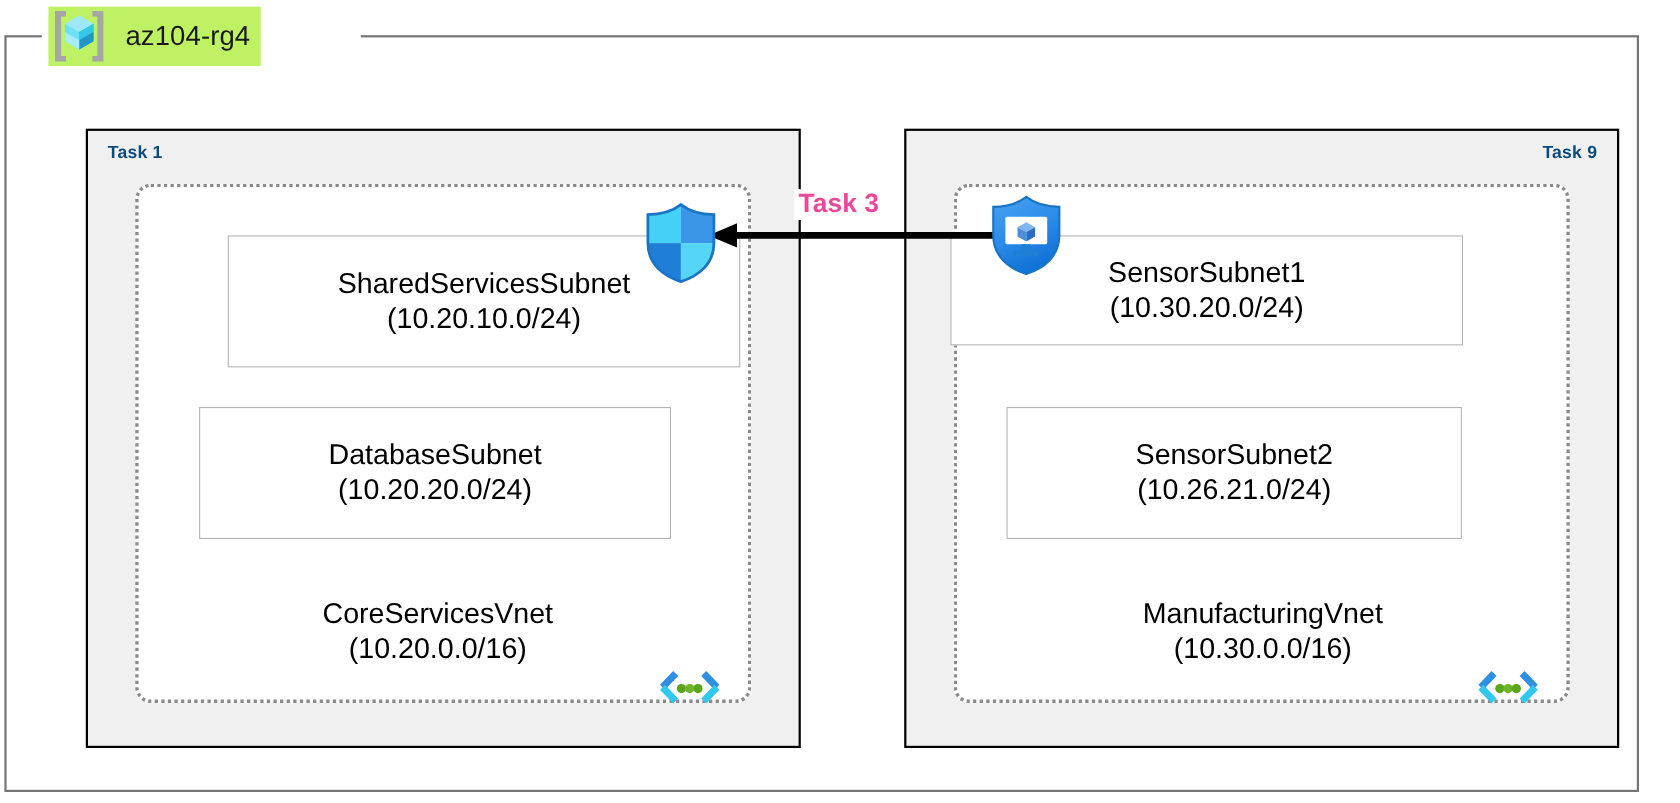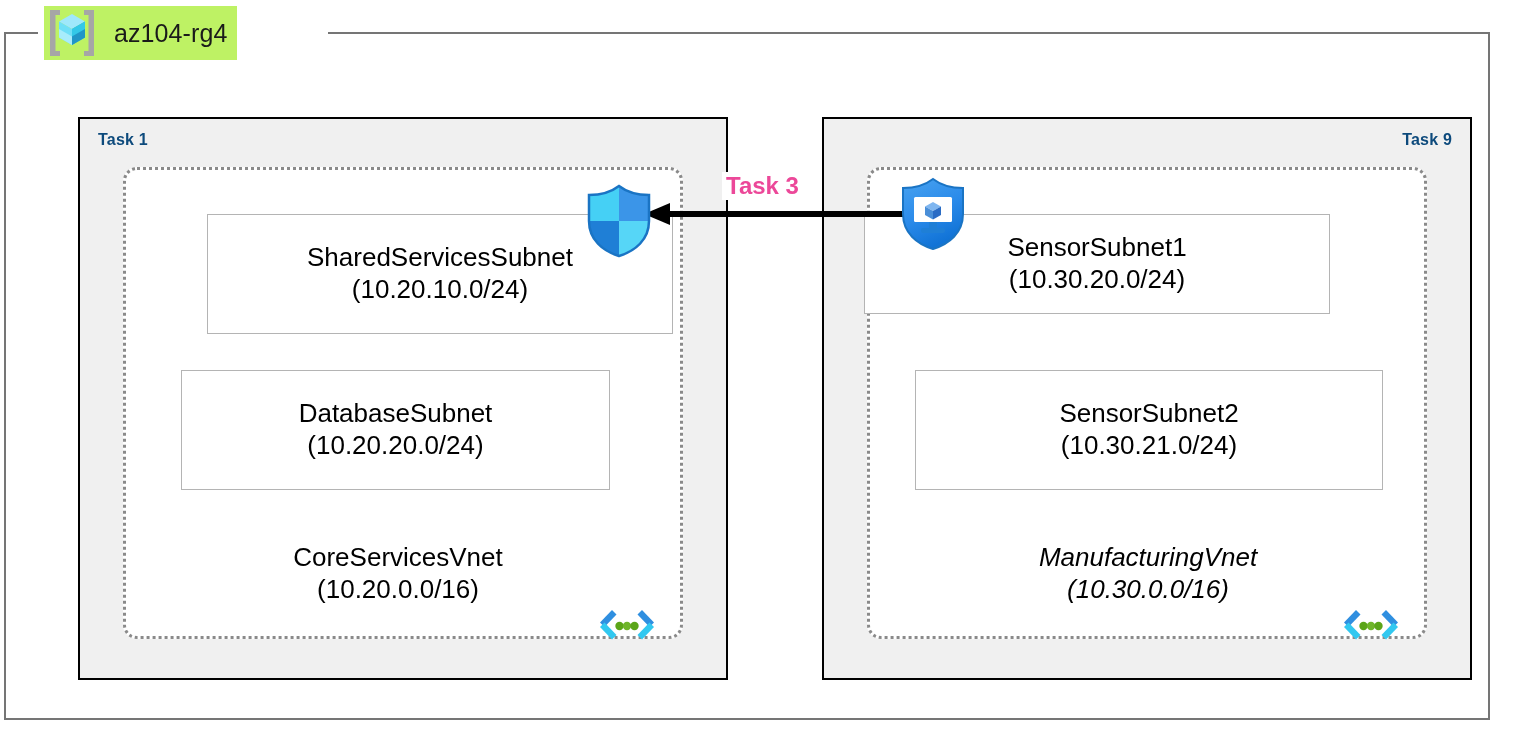--- a/index.html
+++ b/index.html
@@ -115,30 +115,30 @@
     color: #000000;
     line-height: 1.22;
     white-space: nowrap;
   }
 
   
   #subnet-shared   { left: 165px; top: 214px; width: 466px; height: 120px; margin-left: 42px; }
   #subnet-database { left: 165px; top: 370px; width: 429px; height: 120px; margin-left: 16px; }
   
   #subnet-sensor1  { left: 864px; top: 214px; width: 466px; height: 100px; }
-  #subnet-sensor2  { left: 915px; top: 370px; width: 468px; height: 120px; }
+  #subnet-sensor2  { left: 915px; top: 370px; width: 414px; height: 120px; }
 
   
   .vnet-caption {
     position: absolute;
     text-align: center;
     width: 466px;
   }
   #vnet1-caption { left: 165px; top: 542px; }
-  #vnet2-caption { left: 915px; top: 542px; font-style: italic; }
+  #vnet2-caption { left: 915px; top: 542px; }
 
   
   .vnet-glyph {
     position: absolute;
     width: 66px;
     height: 44px;
   }
   #vnet1-glyph { left: 594px; top: 605px; }
   #vnet2-glyph { left: 1338px; top: 605px; }
 
@@ -237,21 +237,21 @@
 
   <div class="vnet-box" id="vnet2-box"></div>
 
   <div class="subnet-box" id="subnet-sensor1">
     <div class="subnet-name">SensorSubnet1</div>
     <div class="subnet-cidr">(10.30.20.0/24)</div>
   </div>
 
   <div class="subnet-box" id="subnet-sensor2">
     <div class="subnet-name">SensorSubnet2</div>
-    <div class="subnet-cidr">(10.30.21.0/24)</div>
+    <div class="subnet-cidr">(10.26.21.0/24)</div>
   </div>
 
   <div class="vnet-caption" id="vnet2-caption">
     <div class="vnet-name">ManufacturingVnet</div>
     <div class="vnet-cidr">(10.30.0.0/16)</div>
   </div>
 
   <div class="vnet-glyph" id="vnet2-glyph">
     <svg viewBox="0 0 66 44" width="66" height="44">
       <path d="M18 5 L22.5 9.5 L10.5 22 L6 17.5 Z" fill="#2f8fe0"></path>

